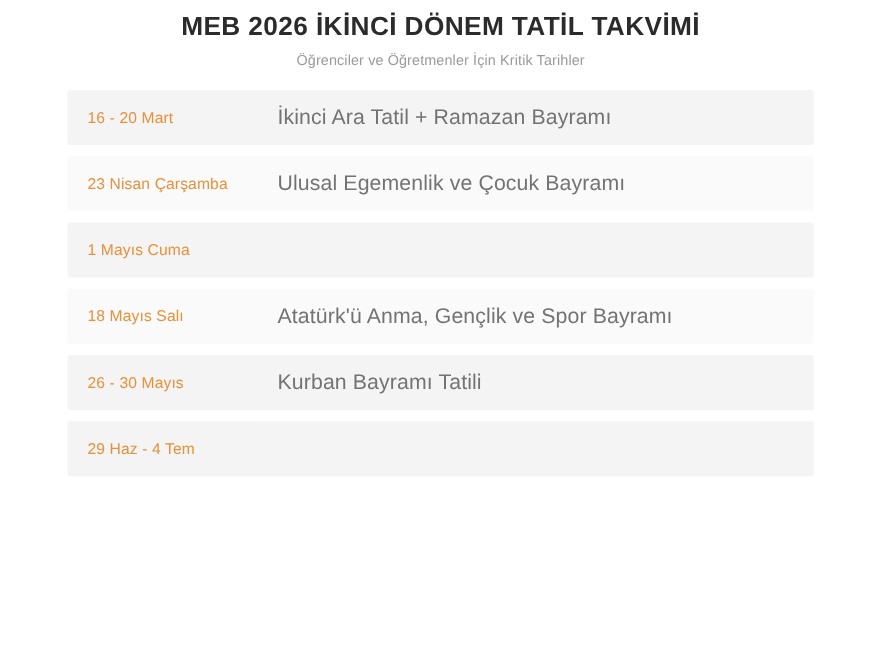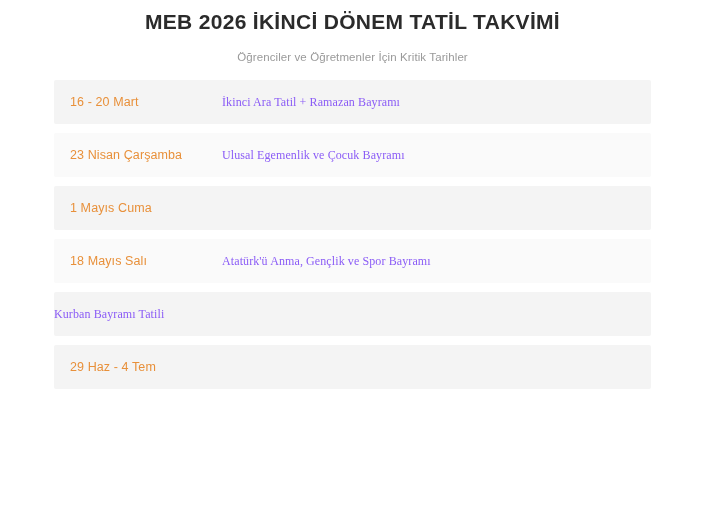--- a/index.html
+++ b/index.html
@@ -27,21 +27,21 @@
   }
   .title {
     font-size: 21px;
     font-weight: bold;
     color: #2b2b2b;
     letter-spacing: 0.3px;
     line-height: 1.2;
     margin: 0;
   }
   .subtitle {
-    margin-top: 17px;
+    margin-top: 9px;
     font-size: 11.5px;
     color: #9a9a9a;
     font-weight: normal;
     letter-spacing: 0.1px;
   }
   .table {
     margin: 17px auto 0 auto;
     width: 597px;
   }
   .row {
@@ -60,25 +60,24 @@
     flex: 0 0 168px;
     padding-left: 16px;
     box-sizing: border-box;
     font-size: 12.5px;
     color: #e8903a;
     font-weight: normal;
     letter-spacing: 0.1px;
   }
   .cell-desc {
     flex: 1 1 auto;
-    font-size: 12px;
-    color: #8b5cf6;
+    font-size: 17px;
+    color: #737373;
     letter-spacing: 0.1px;
     padding-right: 14px;
-    font-family: Liberation Serif, serif;
   }
 </style>
 </head>
 <body>
 
 <div class="page">
 
   <div class="header">
     <div class="title">MEB 2026 İKİNCİ DÖNEM TATİL TAKVİMİ</div>
     <div class="subtitle">Öğrenciler ve Öğretmenler İçin Kritik Tarihler</div>
@@ -99,20 +98,21 @@
     <div class="row">
       <div class="cell-date">1 Mayıs Cuma</div>
     </div>
 
     <div class="row alt">
       <div class="cell-date">18 Mayıs Salı</div>
       <div class="cell-desc">Atatürk'ü Anma, Gençlik ve Spor Bayramı</div>
     </div>
 
     <div class="row">
+      <div class="cell-date">26 - 30 Mayıs</div>
       <div class="cell-desc">Kurban Bayramı Tatili</div>
     </div>
 
 
     <div class="row">
       <div class="cell-date">29 Haz - 4 Tem</div>
     </div>
 
   </div>
 </div>

